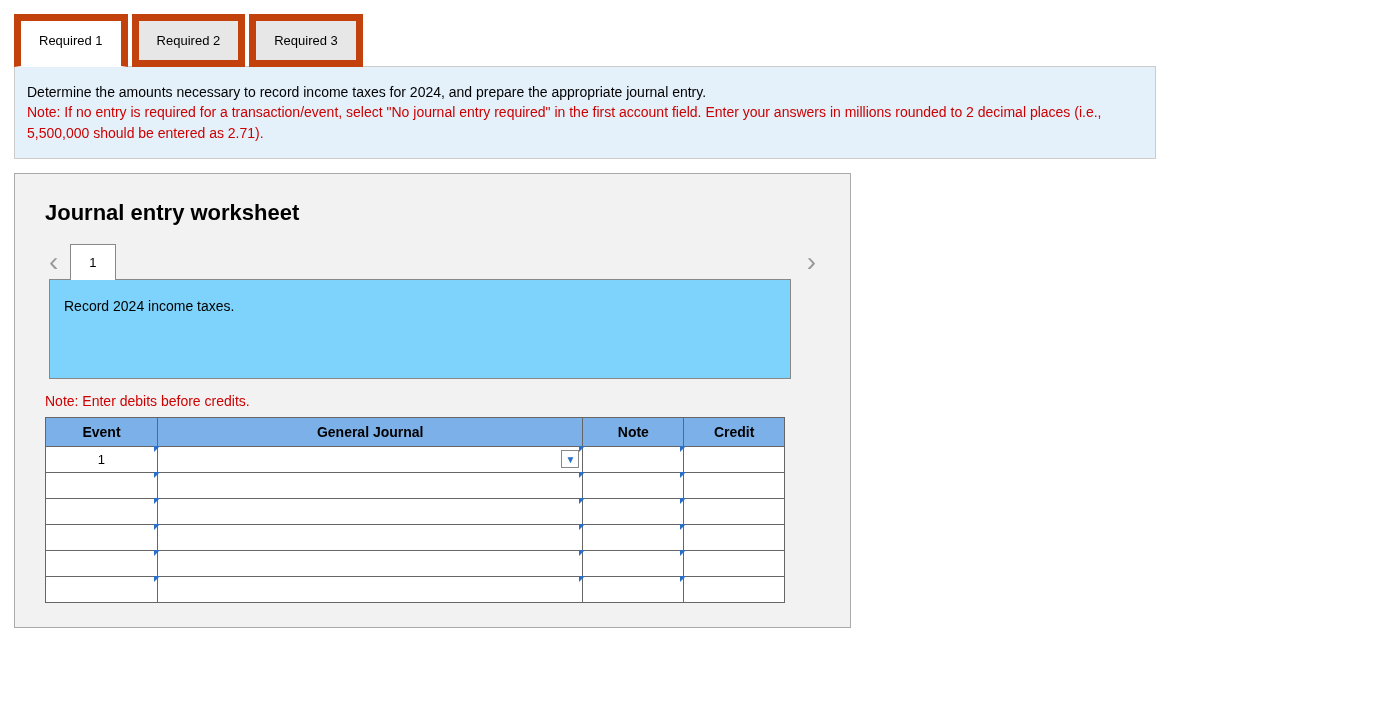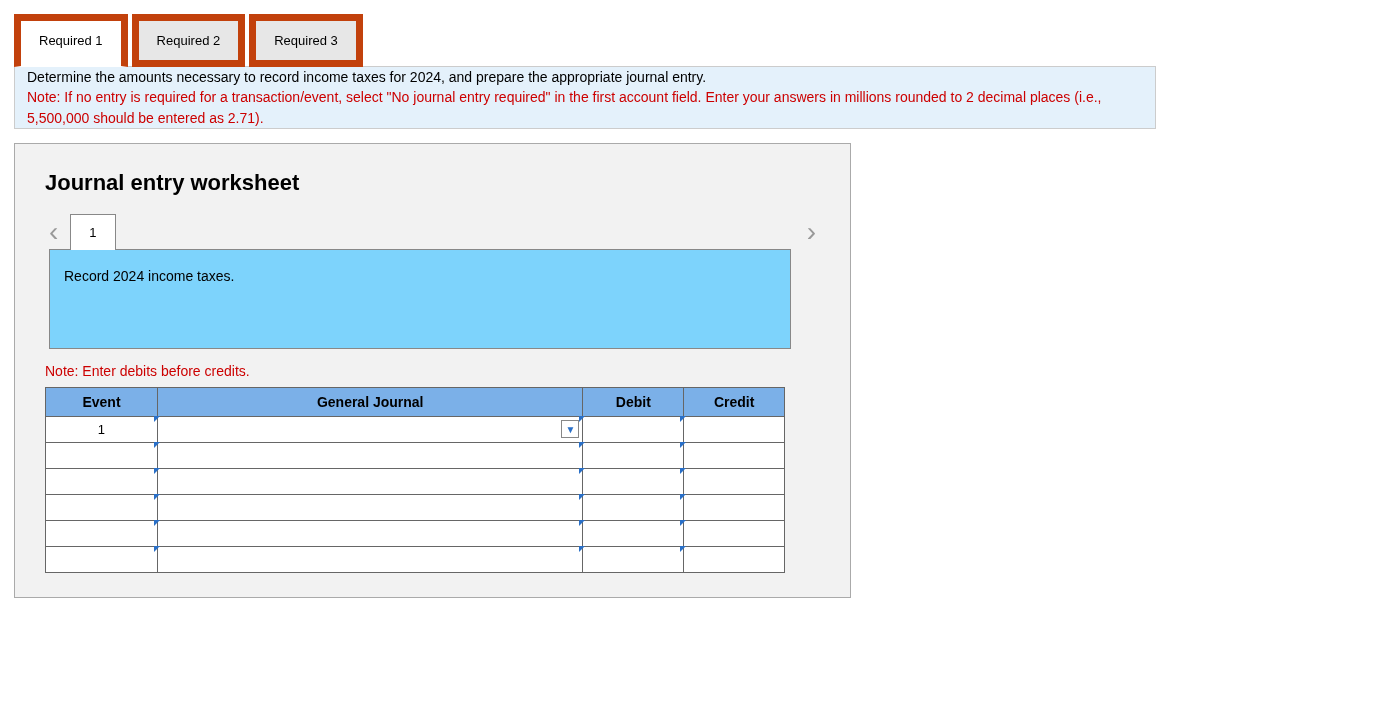--- a/index.html
+++ b/index.html
@@ -28,21 +28,21 @@
   .tab.active {
     background: #fff;
     border-bottom: 1px solid #fff;
     position: relative;
     z-index: 2;
   }
   .instructions {
     border: 1px solid #ccc;
     margin-top: -1px;
     background: #e4f1fb;
-    padding: 0 12px;
+    padding: 15px 12px;
     line-height: 1.45;
     font-size: 14px;
   }
   .instructions .red { color: #c00; }
   .btn-primary {
     display: inline-block;
     background: #2a70c8;
     color: #fff;
     font-weight: bold;
     padding: 12px 16px;
@@ -189,21 +189,21 @@
 
     <div class="entry-desc">Record 2024 income taxes.</div>
 
     <div class="note-red">Note: Enter debits before credits.</div>
 
     <table class="je">
       <thead>
         <tr>
           <th class="col-event">Event</th>
           <th class="col-journal">General Journal</th>
-          <th class="col-debit">Debit</th>
+          <th class="col-debit">Note</th>
           <th class="col-credit">Credit</th>
         </tr>
       </thead>
       <tbody id="je-body">
           <tr>
             <td class="col-event">1</td>
             <td class="col-journal input-cell editable dropdown">
               <div class="dropdown-caret">▼</div>
             </td>
             <td class="col-debit input-cell editable"></td>

